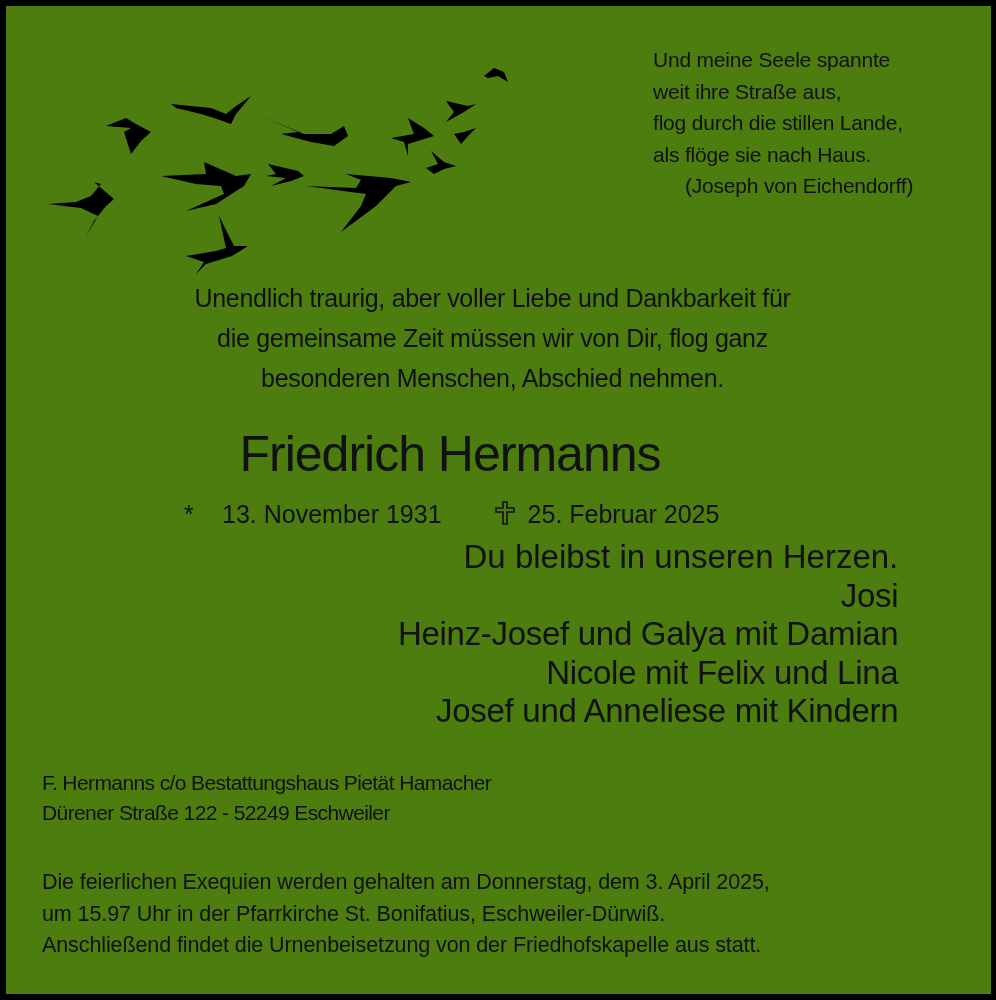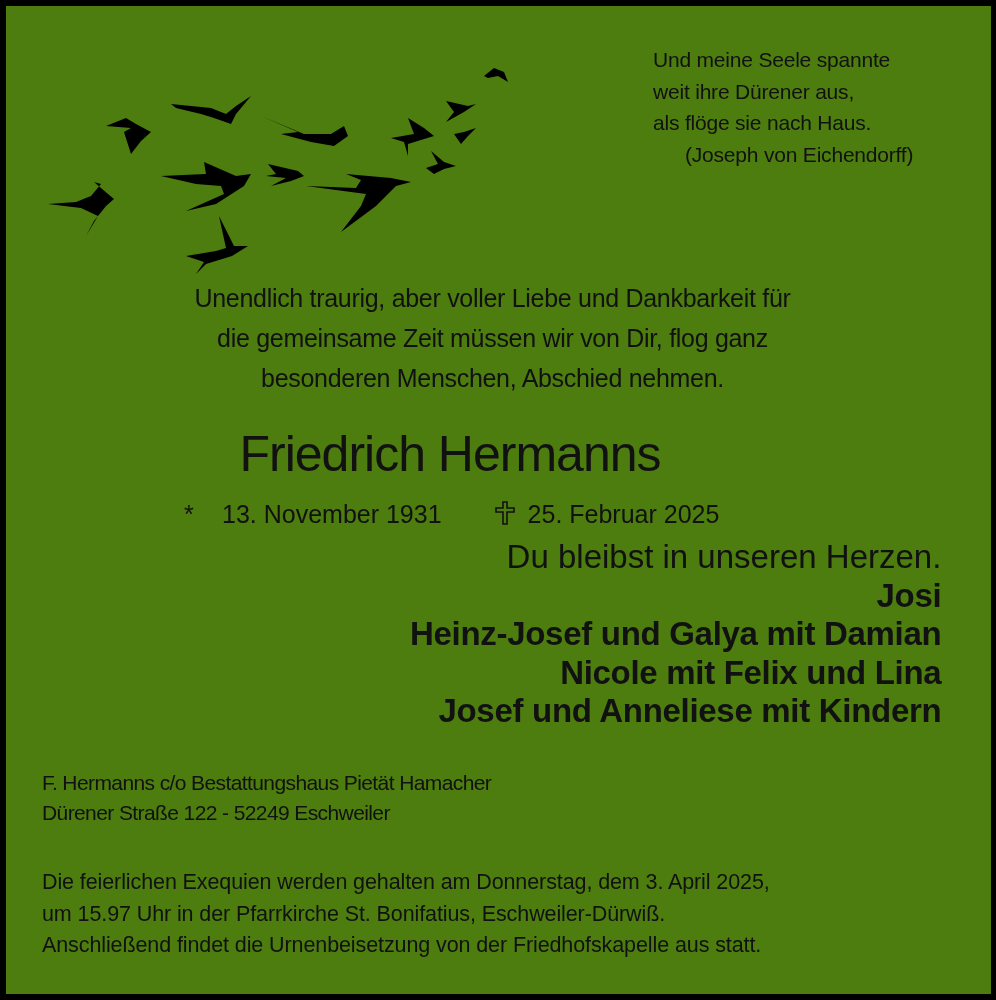--- a/index.html
+++ b/index.html
@@ -31,21 +31,21 @@
       white-space: nowrap;
     }
     .dates .star { display: inline-block; width: 38px; }
     .dates .cross { display: inline-block; width: 22px; height: 24px; vertical-align: -2px; margin-left: 52px; margin-right: 12px; }
     .family {
       position: absolute; left: 392px; top: 532px; font-size: 33px; line-height: 38.5px;
       white-space: nowrap;
       text-align: right;
     }
     .family .line { display: block; }
-    .family .bold { font-weight: bold; letter-spacing: -0.3px; margin-left: 12px; }
+    .family .bold { font-weight: normal; letter-spacing: -0.3px; }
     .address {
       position: absolute; left: 36px; top: 762px; font-size: 21px; line-height: 30px;
       letter-spacing: -0.6px; white-space: nowrap;
     }
     .address .line { display: block; }
     .service {
       position: absolute; left: 36px; top: 861px; font-size: 21.5px; line-height: 31.5px;
       letter-spacing: -0.1px; white-space: nowrap;
     }
     .service .line { display: block; }
@@ -77,21 +77,22 @@
       <path d="M355 102 L378 98 L372 82 L388 92 L398 100 L385 104 L372 108 L372 120 L368 106 Z"></path>
       <path d="M410 65 L432 70 L440 68 L428 76 L410 86 L418 76 Z"></path>
       <path d="M418 98 L428 96 L440 92 L432 100 L425 108 Z"></path>
       <path d="M390 132 L402 128 L395 115 L408 126 L420 130 L408 133 L398 138 Z"></path>
       <path d="M448 40 L458 32 L468 36 L472 46 L462 40 L452 42 Z"></path>
     </g>
   </svg>
 
   <div class="poem">
     <span class="line">Und meine Seele spannte</span>
-    <span class="line">weit ihre Dürener aus,</span>
+    <span class="line">weit ihre Straße aus,</span>
+    <span class="line">flog durch die stillen Lande,</span>
     <span class="line">als flöge sie nach Haus.</span>
     <span class="line author">(Joseph von Eichendorff)</span>
   </div>
 
   <div class="intro">
     <span class="line">Unendlich traurig, aber voller Liebe und Dankbarkeit für</span>
     <span class="line">die gemeinsame Zeit müssen wir von Dir, flog ganz</span>
     <span class="line">besonderen Menschen, Abschied nehmen.</span>
   </div>
 

